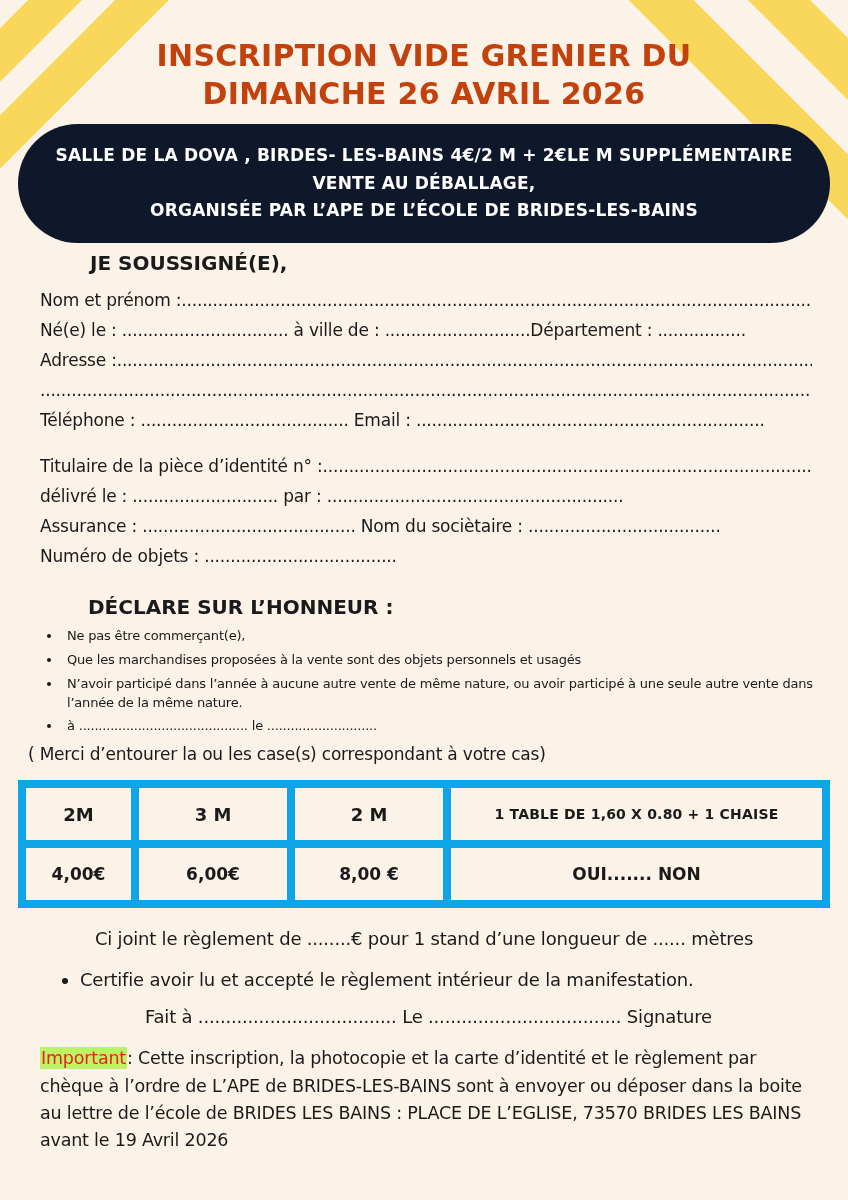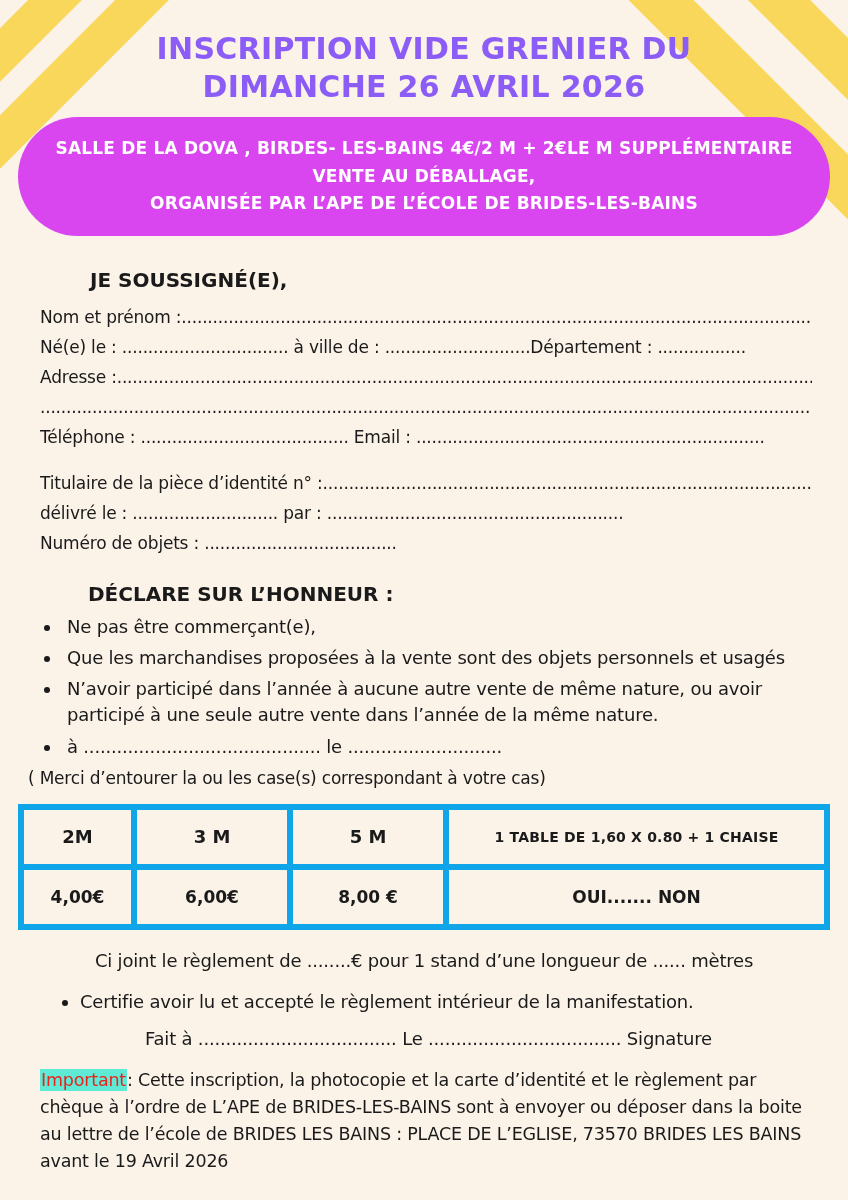--- a/index.html
+++ b/index.html
@@ -15,87 +15,87 @@
   }
   
   .stripe { position: absolute; background: #f9d75b; }
   .tl1 { width: 320px; height: 38px; left: -132px; top: 8px;  transform: rotate(-45deg); }
   .tl2 { width: 320px; height: 38px; left: -89px;  top: 52px; transform: rotate(-45deg); }
   .tr1 { width: 320px; height: 44px; left: 653px;  top: 12px; transform: rotate(45deg); }
   .tr2 { width: 320px; height: 46px; left: 596px;  top: 72px; transform: rotate(45deg); }
 
   .title {
     position: relative;
-    margin: 8px; padding-top: 22px;
+    margin: 0; padding-top: 37px;
     text-align: center;
     font-size: 30px; font-weight: 800;
     line-height: 1.25; letter-spacing: 0.3px;
-    color: #8b5cf6;
+    color: #c2410c;
   }
   .banner {
     position: relative;
     margin: 12px auto 0;
     width: 812px;
-    background: #d946ef;
+    background: #0f172a;
     border-radius: 60px;
     color: #ffffff;
     text-align: center;
     font-weight: 700;
     font-size: 17px;
     letter-spacing: 0.2px;
     padding: 18px 26px;
     line-height: 1.62;
   }
   .banner div { white-space: nowrap; }
   .deadline {
     margin-top: 22px;
     text-align: center;
     color: #f42020;
     font-size: 24px;
     font-weight: 800;
     letter-spacing: 0.4px;
   }
   .soussigne-heading {
-    margin: 32px 0 10px 90px;
+    margin: 8px 0 10px 90px;
     font-size: 20px; font-weight: 700;
   }
   .fline {
     margin: 0 36px 0 40px;
     font-size: 17px;
     line-height: 30px;
     letter-spacing: -0.2px;
     white-space: nowrap;
     overflow: hidden;
   }
   .gap16 { height: 16px; }
   .declare-heading {
     margin: 24px 12px 6px 88px;
     font-size: 20px; font-weight: 700;
   }
   .bullets {
     margin: 8px 30px 0 40px;
     padding-left: 22px;
-    font-size: 18px;
+    font-size: 13px;
     letter-spacing: -0.2px;
     line-height: 1.46;
   }
   .bullets li { margin-bottom: 5px; padding-left: 5px; }
   .entourer-note {
     margin: 8px 30px 12px 28px;
     font-size: 17px;
     letter-spacing: -0.2px;
   }
   .price-table {
     border-collapse: collapse;
     margin: 16px auto 0;
     width: 812px;
     table-layout: fixed;
   }
   .price-table td {
-    border: 6px solid #0ea5e9;
+    border: 8px solid #0ea5e9;
     text-align: center;
     vertical-align: middle;
     font-weight: 700;
     padding: 0 6px;
     overflow: hidden;
   }
   .row-head td { height: 60px; font-size: 18px; }
   .row-head td.small { font-size: 14px; letter-spacing: 0.2px; }
   .row-val td  { height: 60px; font-size: 17px; }
   .payment-line {
@@ -117,21 +117,21 @@
     white-space: nowrap;
   }
   .important {
     margin: 18px 38px 0 40px;
     font-size: 17.5px;
     line-height: 1.55;
     letter-spacing: -0.2px;
   }
   .important .label {
     color: #e8231d;
-    background: #5eead4;
+    background: #bef264;
     padding: 1px 1px;
   }
 </style>
 </head>
 <body>
 
 <div class="page">
 
   <div class="stripe tl1"></div>
   <div class="stripe tl2"></div>
@@ -155,20 +155,21 @@
   <div class="fline">Nom et prénom :........................................................................................................................................................................</div>
   <div class="fline">Né(e) le : ................................  à ville de : ............................Département : .................</div>
   <div class="fline">Adresse :..................................................................................................................................................................................</div>
   <div class="fline">........................................................................................................................................................................................................</div>
   <div class="fline">Téléphone  : ........................................  Email : ...................................................................</div>
 
   <div class="gap16"></div>
 
   <div class="fline">Titulaire de la pièce d’identité n° :.......................................................................................................</div>
   <div class="fline">délivré le : ............................  par : .........................................................</div>
+  <div class="fline">Assurance : .........................................  Nom du sociètaire  : .....................................</div>
   <div class="fline">Numéro de objets : .....................................</div>
 
   <div class="declare-heading">DÉCLARE SUR L’HONNEUR :</div>
 
   <ul class="bullets">
     <li>Ne pas être commerçant(e),</li>
     <li>Que les marchandises proposées à la vente sont des objets personnels et usagés</li>
     <li>N’avoir participé dans l’année à aucune autre vente de même nature, ou avoir participé à une seule autre vente dans l’année de la même nature.</li>
     <li>à ........................................... le ............................</li>
   </ul>
@@ -179,21 +180,21 @@
     <colgroup>
       <col style="width:113px">
         <col style="width:156px">
         <col style="width:156px">
         <col>
     </colgroup>
     <tbody>
       <tr class="row-head">
         <td>2M</td>
         <td>3 M</td>
-        <td>5 M</td>
+        <td>2 M</td>
         <td class="small">1 TABLE  DE 1,60 X 0.80 + 1 CHAISE</td>
       </tr>
       <tr class="row-val">
         <td>4,00€</td>
         <td>6,00€</td>
         <td>8,00 €</td>
         <td>OUI....... NON</td>
       </tr>
     </tbody>
   </table>

